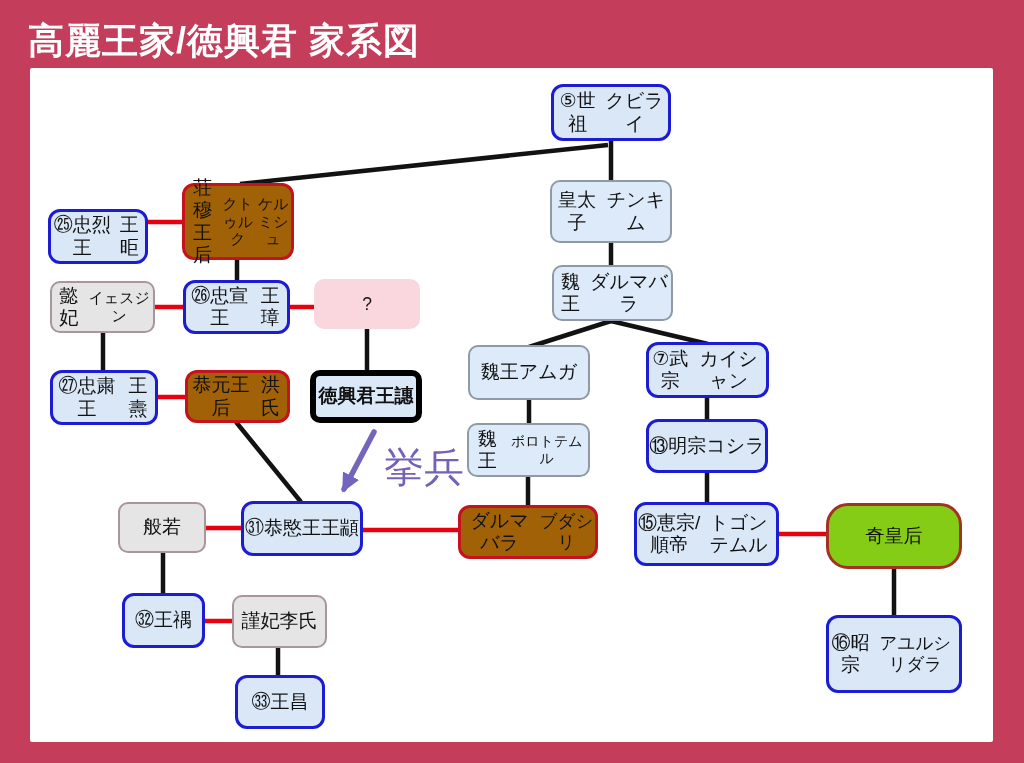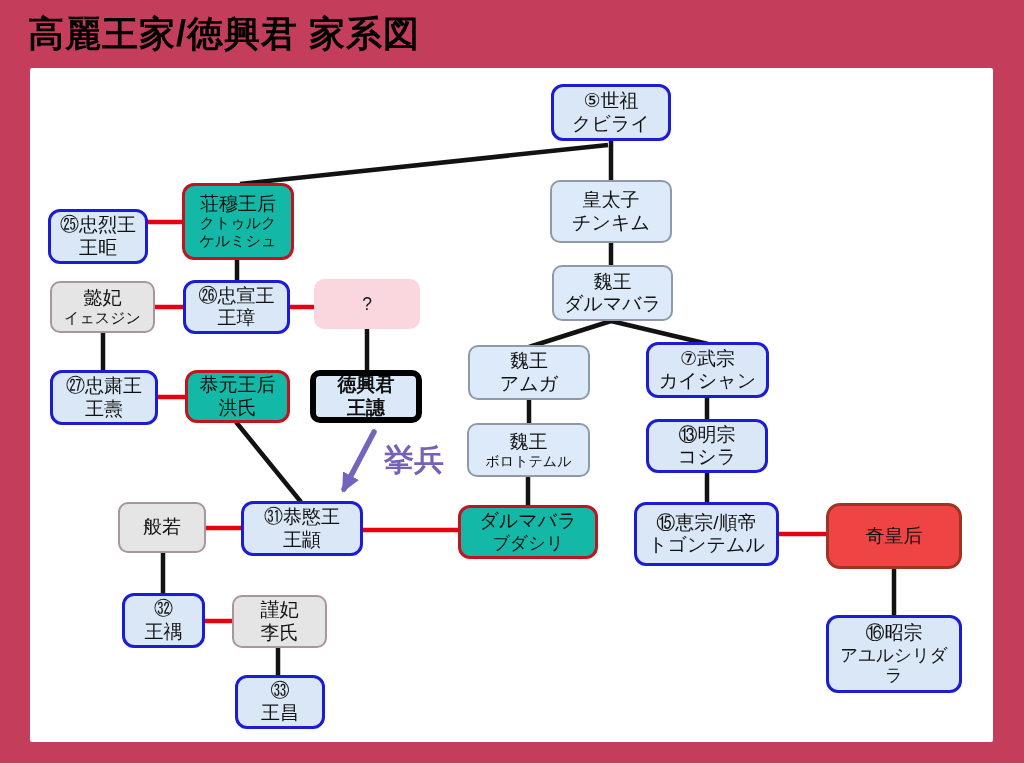--- a/index.html
+++ b/index.html
@@ -2,50 +2,50 @@
 <html><head>
 <meta charset="utf-8">
 <style>
   html,body{margin:0;padding:0;}
   .page{
     position:relative; width:1024px; height:763px;
     background:#c43e5c; overflow:hidden;
     font-family:"Liberation Sans","DejaVu Sans",sans-serif;
   }
   .title{
-    position:absolute; left:28px; top:4px; width:960px; height:60px;
+    position:absolute; left:28px; top:11px; width:960px; height:60px;
     display:flex; align-items:center;
-    font-size:36px; font-weight:bold; color:#000000; letter-spacing:1px;
+    font-size:36px; font-weight:bold; color:#ffffff; letter-spacing:1px;
   }
   .canvas{
     position:absolute; left:30px; top:68px; width:963px; height:674px;
     background:#ffffff; border-radius:2px;
   }
   svg.edges{position:absolute; left:0; top:0; width:1024px; height:763px; z-index:1; pointer-events:none;}
   .bk{stroke:#121212; stroke-width:4.5; fill:none;}
   .rd{stroke:#e8000e; stroke-width:4.5; fill:none;}
   .pu{stroke:#7564be; stroke-width:5.5; fill:none; stroke-linecap:round;}
   .node{
     position:absolute; z-index:2; box-sizing:border-box;
-    display:flex; flex-direction:column; align-items:center; justify-content:center;
+    display:flex; flex-direction:row; align-items:center; justify-content:center;
     text-align:center; color:#111; line-height:1.18; border-radius:10px;
   }
   .ln{display:block; font-size:19px;}
   .sm{font-size:15px;}
   .xs{font-size:14px;}
   .md{font-size:17.5px;}
   .n-blue {background:#d9e7f7; border:3px solid #1c1cd2; border-radius:12px;}
   .n-gray {background:#dceaf9; border:2px solid #8f9aa6;}
   .n-plain{background:#dbe8f8; border:6px solid #000000;font-weight:bold;}
-  .n-red  {background:#14b8a6; border:3px solid #c4121f; border-radius:12px;font-family:Liberation Serif, serif;}
-  .n-dred {background:#ef4444; border:3.5px solid #a03322; border-radius:14px;}
+  .n-red  {background:#a16207; border:3px solid #c4121f; border-radius:12px;}
+  .n-dred {background:#84cc16; border:3.5px solid #a03322; border-radius:22px;}
   .n-pink {background:#e5e5e5; border:2px solid #a9959d;}
   .n-pink0{background:#fad6df; border:none;}
   .annot{
-    position:absolute; z-index:2; font-size:30px; color:#7462b8; font-weight:700;
+    position:absolute; z-index:2; font-size:40px; color:#7462b8; font-weight:400;
   }
 </style>
 </head>
 <body>
 
 <div class="page">
   <div class="title">高麗王家/徳興君 家系図</div>
   <div class="canvas"></div>
 
   <svg class="edges" viewBox="0 0 1024 763">

